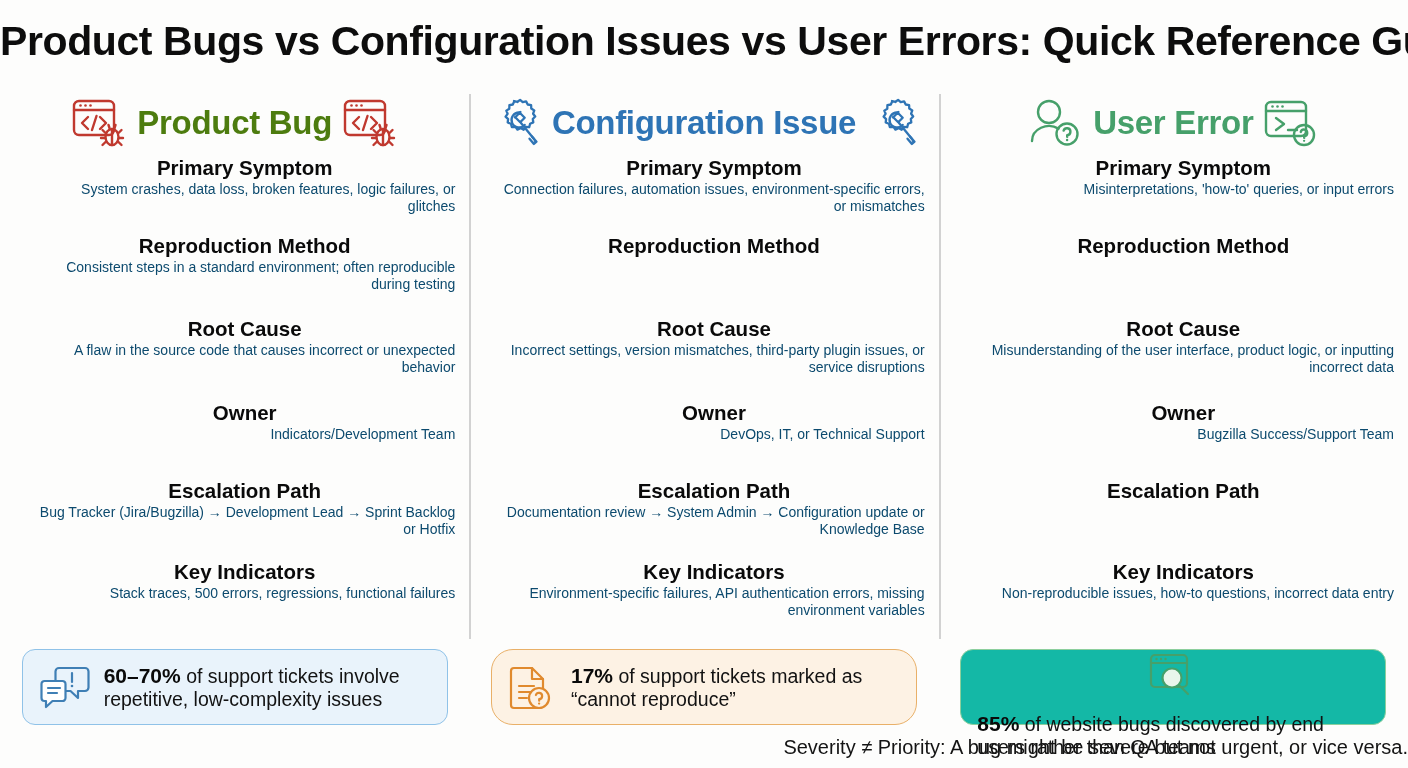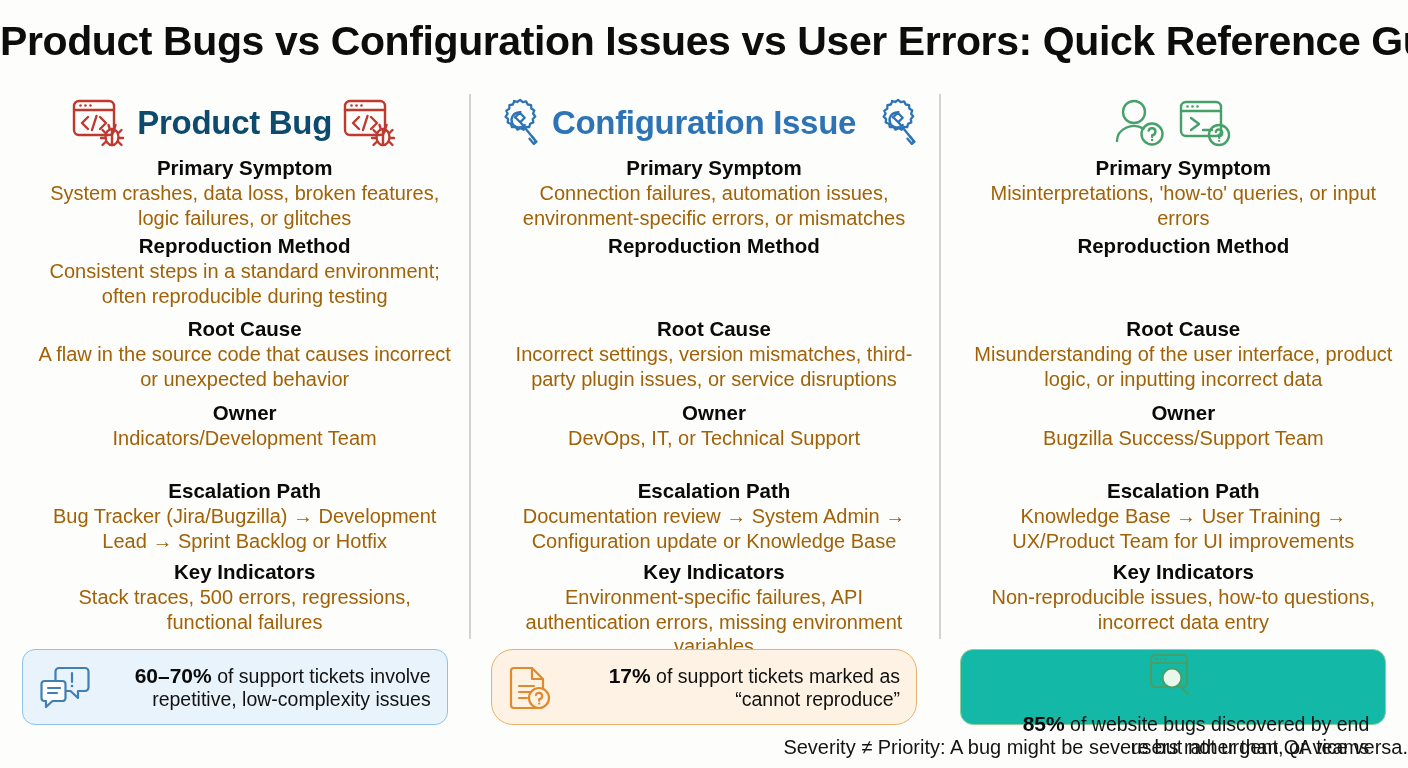--- a/index.html
+++ b/index.html
@@ -51,22 +51,23 @@
   .head-icon { flex: 0 0 auto; line-height: 0; }
 
   
   .sections { margin-top: 2px; margin-left: 20px; }
   .section { text-align: center; }
   .sec-h {
     font-size: 20.5px; font-weight: bold; color: #0a0a0a;
     line-height: 1.18;
   }
   .sec-b {
-    font-size: 20px; color: #a16207; line-height: 1.22;
+    font-size: 14px; color: #0c4a6e; line-height: 1.22;
     margin-top: 1px;
+    text-align: right;
   }
   
   .section.s0 { height: 78px; }
   .section.s1 { height: 83px; }
   .section.s2 { height: 84px; }
   .section.s3 { height: 78px; }
   .section.s4 { height: 81px; }
   .section.s5 { height: 70px; }
   .section.s0 { padding-top: 0px; }
 
@@ -78,21 +79,21 @@
   .stat-wrap { flex: 0 0 469.33px; display: flex; justify-content: center; }
   .stat {
     display: flex; align-items: center; gap: 13px;
     width: 426px; height: 76px;
     border-radius: 13px;
     border: 1.6px solid;
     padding: 0 16px;
   }
   .stat .sicon { flex: 0 0 auto; line-height: 0; }
   .stat .stext {
-    font-size: 19.5px; line-height: 1.2; color: #121212; text-align: right;
+    font-size: 19.5px; line-height: 1.2; color: #121212;
   }
   .stat .stext b { font-weight: bold; font-size: 21px; color: #0a0a0a; }
 
   .stat.blue   { background: #e9f3fb; border-color: #8fc2e8; }
   .stat.orange { background: #fdf2e4; border-color: #e9b068; border-radius: 22px; }
   .stat.green  { background: #14b8a6; border-color: #8ccf9d; flex-direction: column; }
 
   
   .footer {
     position: absolute; top: 736px; left: 0; width: 1408px;
@@ -128,21 +129,21 @@
               <line x1="34" y1="41" x2="30" y2="41"></line>
               <line x1="48" y1="41" x2="52" y2="41"></line>
               <line x1="34.5" y1="45" x2="31.5" y2="48"></line>
               <line x1="47.5" y1="45" x2="50.5" y2="48"></line>
               <line x1="41" y1="32" x2="41" y2="48"></line>
               <line x1="38.5" y1="31" x2="37.5" y2="28"></line>
               <line x1="43.5" y1="31" x2="44.5" y2="28"></line>
             </g>
           </svg>
         </span>
-        <span class="col-title" style="color:#0c4a6e">Product Bug</span>
+        <span class="col-title" style="color:#4d7c0f">Product Bug</span>
         <span class="head-icon">
           <svg width="56" height="52" viewBox="0 0 56 52">
             <g fill="none" stroke="#c0392f" stroke-width="2.4" stroke-linecap="round" stroke-linejoin="round">
               <rect x="3" y="4" width="40" height="34" rx="5"></rect>
               <line x1="3" y1="13" x2="43" y2="13"></line>
               <circle cx="9.5" cy="8.5" r="1.3" fill="#c0392f" stroke="none"></circle>
               <circle cx="14.5" cy="8.5" r="1.3" fill="#c0392f" stroke="none"></circle>
               <circle cx="19.5" cy="8.5" r="1.3" fill="#c0392f" stroke="none"></circle>
               <polyline points="17,20 11,26 17,32"></polyline>
               <polyline points="29,20 35,26 29,32"></polyline>
@@ -250,20 +251,21 @@
           <svg width="56" height="52" viewBox="0 0 56 52">
             <g fill="none" stroke="#46a06a" stroke-width="2.4" stroke-linecap="round" stroke-linejoin="round">
               <circle cx="22" cy="15" r="11"></circle>
               <path d="M5 44 a17 15 0 0 1 26.5 -12.4"></path>
               <circle cx="40" cy="37" r="10.5"></circle>
               <path d="M36.6 33.6 a3.5 3.5 0 1 1 3.6 4.6 v1.6"></path>
               <circle cx="40.1" cy="43" r="1.2" fill="#46a06a" stroke="none"></circle>
             </g>
           </svg>
         </span>
+        <span class="col-title" style="color:#46a06a">User Error</span>
         <span class="head-icon">
           <svg width="56" height="52" viewBox="0 0 56 52">
             <g fill="none" stroke="#46a06a" stroke-width="2.4" stroke-linecap="round" stroke-linejoin="round">
               <rect x="3" y="5" width="40" height="34" rx="5"></rect>
               <line x1="3" y1="14" x2="43" y2="14"></line>
               <circle cx="9.5" cy="9.5" r="1.3" fill="#46a06a" stroke="none"></circle>
               <circle cx="14.5" cy="9.5" r="1.3" fill="#46a06a" stroke="none"></circle>
               <circle cx="19.5" cy="9.5" r="1.3" fill="#46a06a" stroke="none"></circle>
               <polyline points="13,21 21,27 13,33"></polyline>
               <line x1="25" y1="33" x2="34" y2="33"></line>
@@ -285,21 +287,20 @@
         <div class="section s2">
           <div class="sec-h">Root Cause</div>
           <div class="sec-b">Misunderstanding of the user interface, product logic, or inputting incorrect data</div>
         </div>
         <div class="section s3">
           <div class="sec-h">Owner</div>
           <div class="sec-b">Bugzilla Success/Support Team</div>
         </div>
         <div class="section s4">
           <div class="sec-h">Escalation Path</div>
-          <div class="sec-b">Knowledge Base → User Training → UX/Product Team for UI improvements</div>
         </div>
         <div class="section s5">
           <div class="sec-h">Key Indicators</div>
           <div class="sec-b">Non-reproducible issues, how-to questions, incorrect data entry</div>
         </div>
       </div>
     </div>
 
   </div>
 

